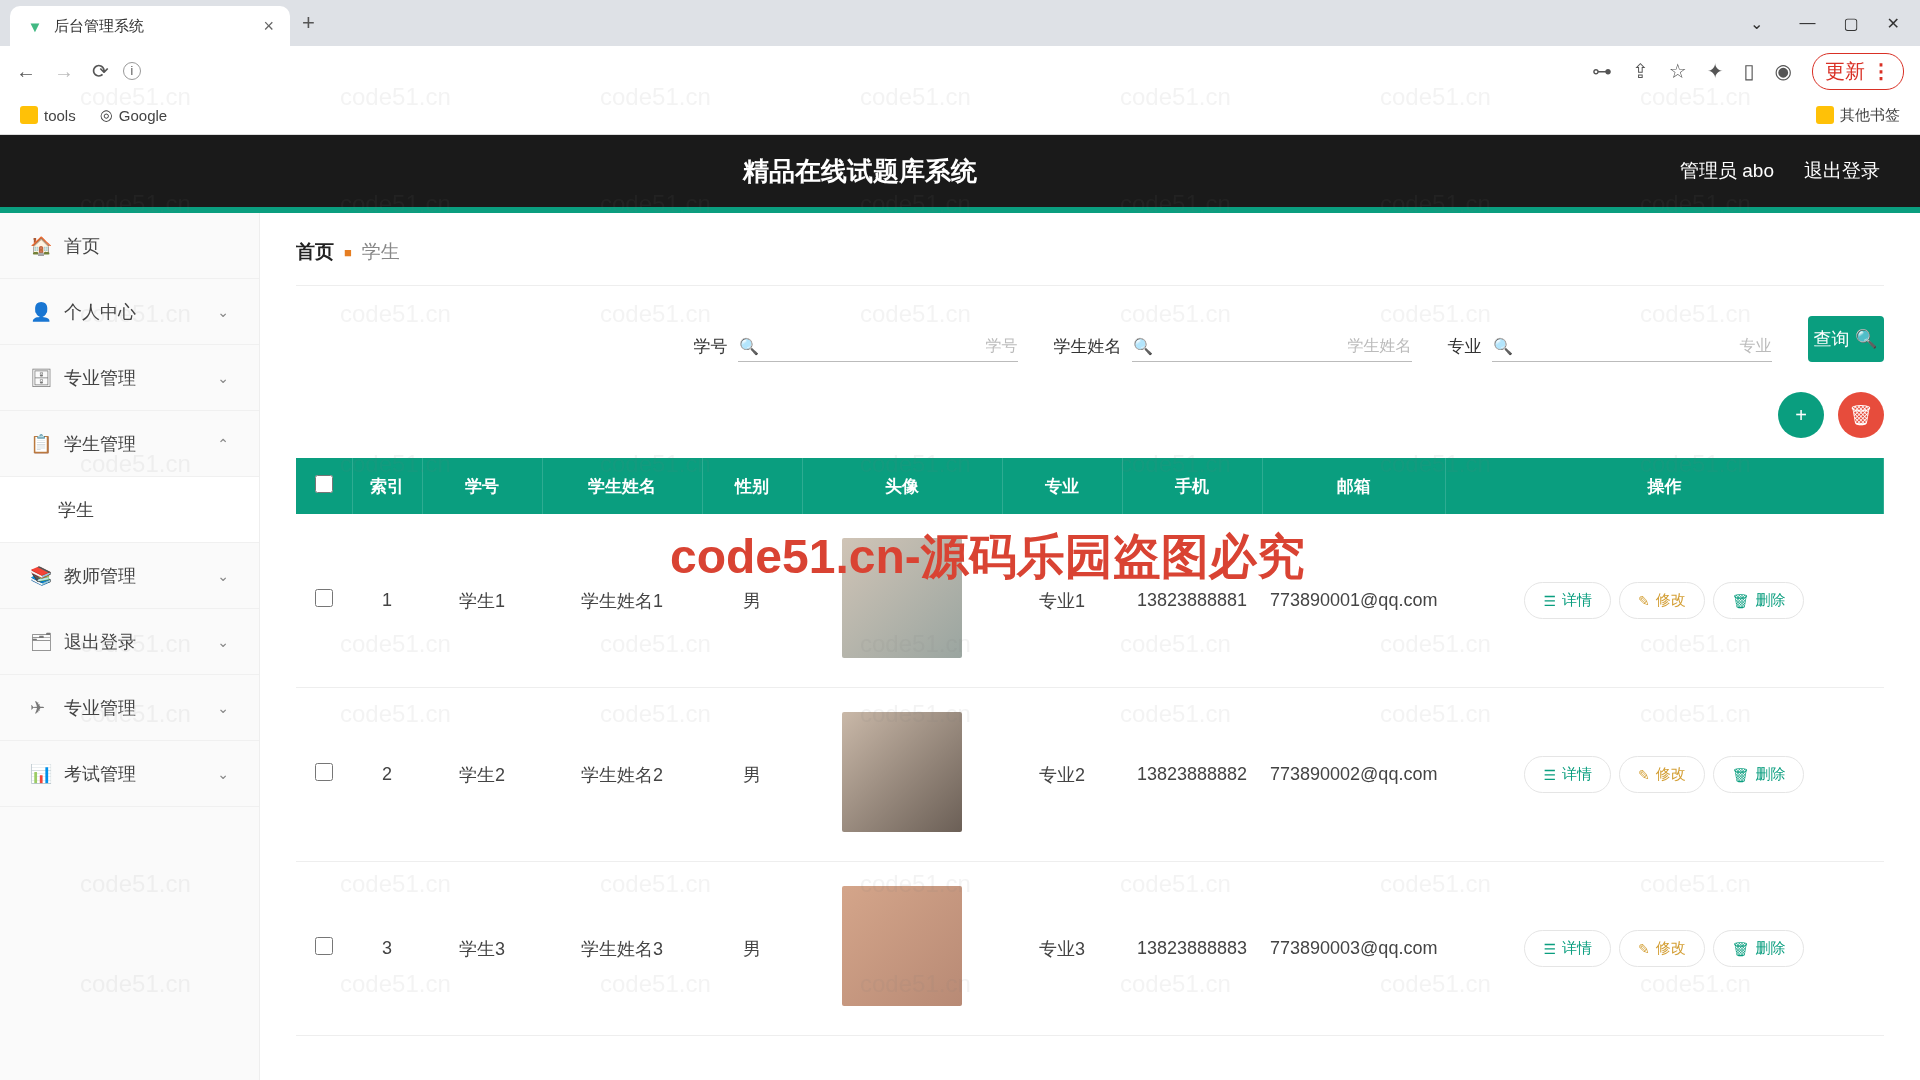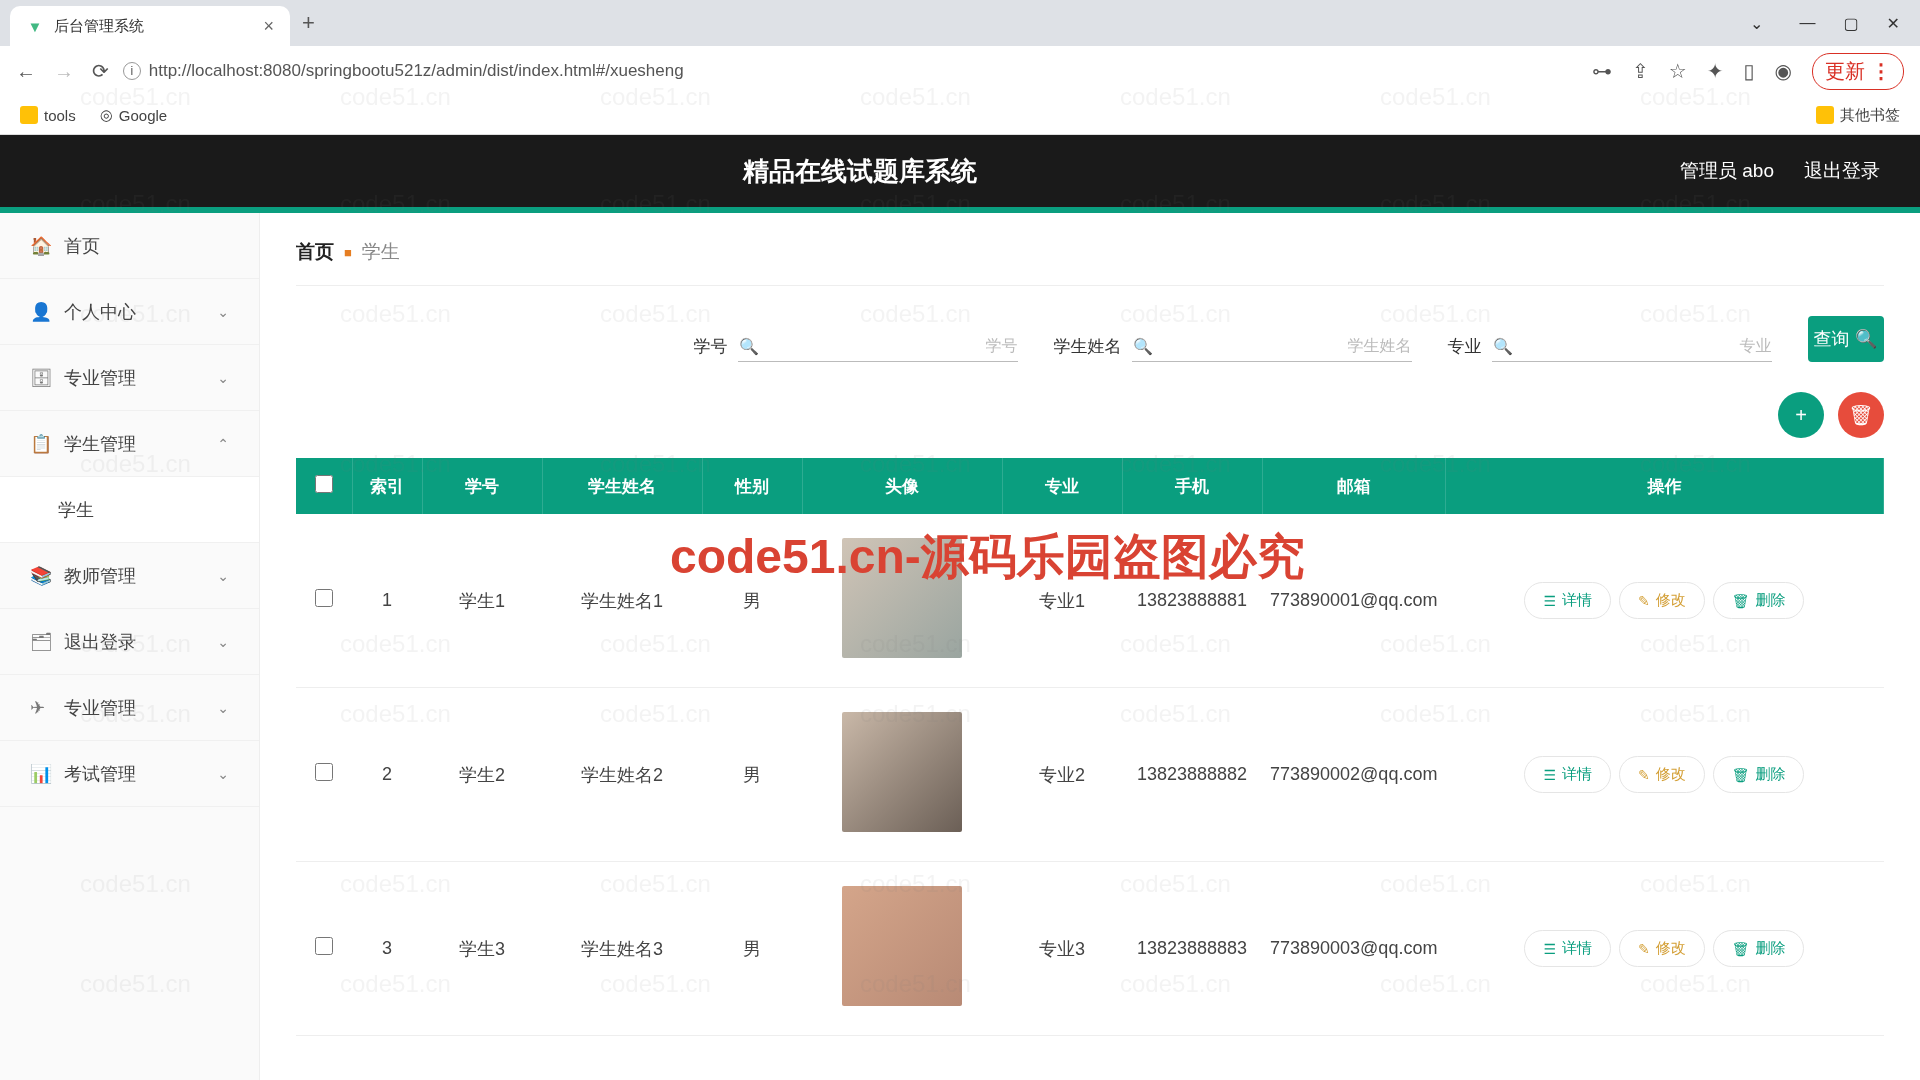--- a/index.html
+++ b/index.html
@@ -100,21 +100,20 @@
     </div>
   </div>
   <div class="addr-bar">
     <div class="addr-nav">
       <span>←</span>
       <span style="opacity:.4">→</span>
       <span>⟳</span>
     </div>
     <div class="addr-url">
       <span class="info-icon">i</span>
-      <span>http://localhost:8080/springbootu521z/admin/dist/index.html#/xuesheng</span>
     </div>
     <div class="addr-actions">
       <span>⊶</span>
       <span>⇪</span>
       <span>☆</span>
       <span>✦</span>
       <span>▯</span>
       <span>◉</span>
       <span class="update-btn">
           <span>更新</span> 

